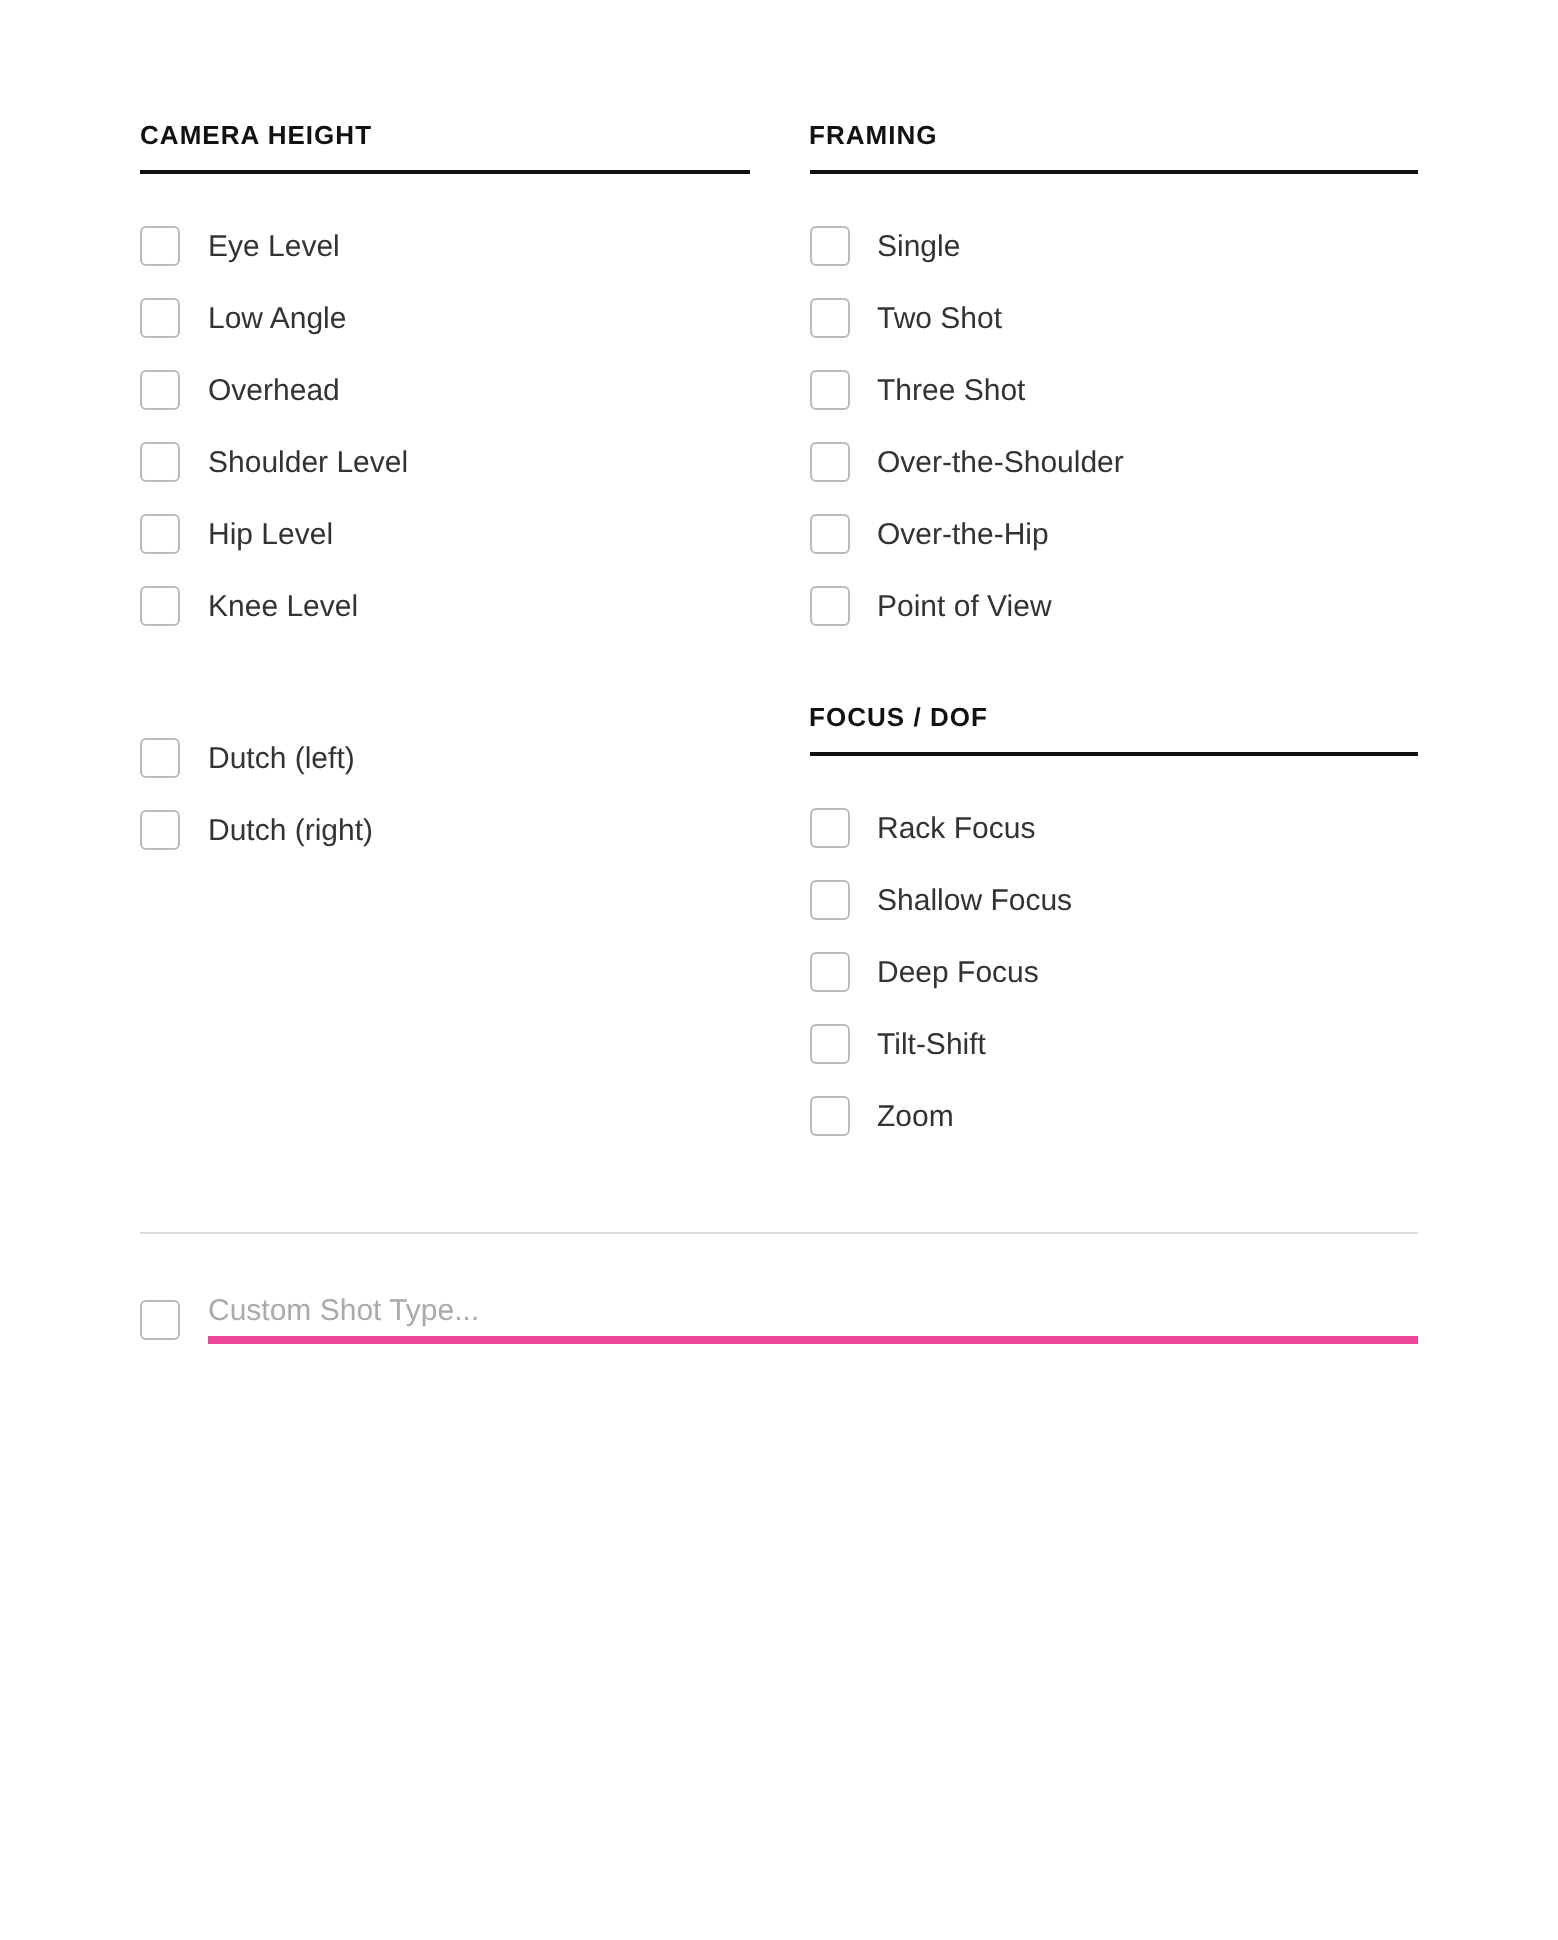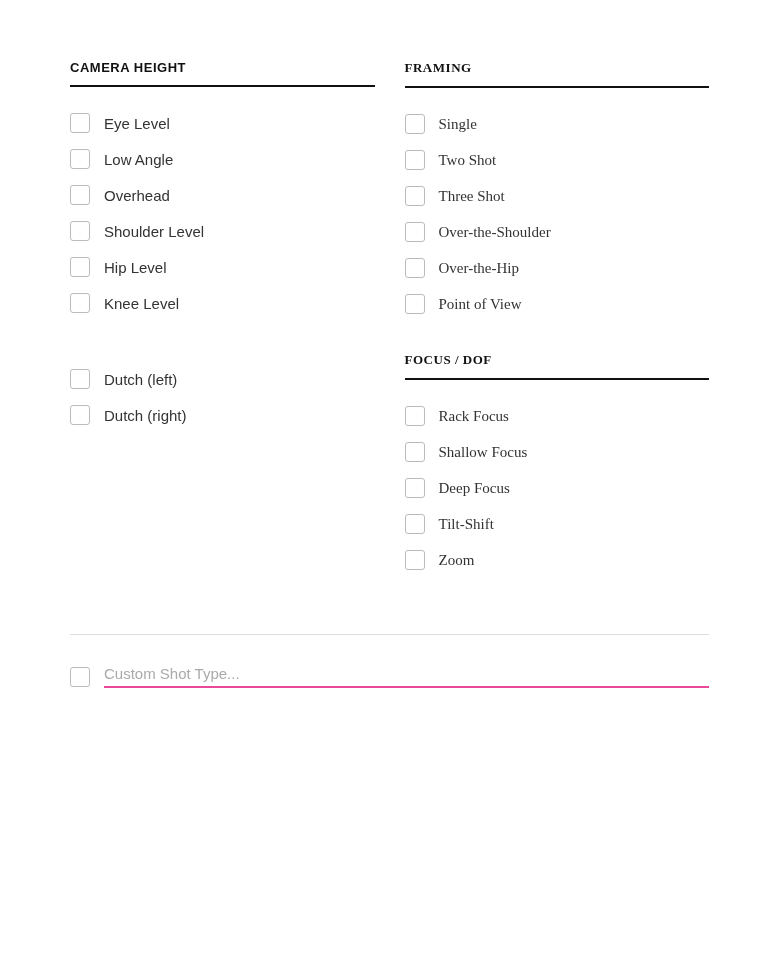--- a/index.html
+++ b/index.html
@@ -13,21 +13,21 @@
       font-family: -apple-system, BlinkMacSystemFont, 'Segoe UI', Helvetica, Arial, sans-serif;
       color: #222222;
       width: 779px;
       min-height: 970px;
       padding: 60px 70px;
     }
 
     .main-container {
       display: flex;
       flex-direction: column;
-      gap: 16px;
+      gap: 0;
     }
 
     .columns-row {
       display: flex;
       flex-direction: row;
       gap: 0;
       align-items: flex-start;
     }
 
     .column {
@@ -89,37 +89,36 @@
       margin-top: 40px;
       border-top: 1px solid #dddddd;
       padding-top: 30px;
       display: flex;
       align-items: center;
       gap: 14px;
     }
 
     .custom-input {
       border: none;
-      border-bottom: 2px solid #ec4899;
+      border-bottom: 4px solid #ec4899;
       font-size: 15px;
       color: #aaaaaa;
       background: transparent;
       outline: none;
       flex: 1;
       padding-bottom: 4px;
     }
 
     .custom-input::placeholder {
       color: #aaaaaa;
     }
 
     .right-sections {
       display: flex;
       flex-direction: column;
-      font-family: Liberation Serif, serif;
     }
 
     .focus-section {
       margin-top: 30px;
     }
   </style>
 </head>
 <body>
 
 <div class="main-container">

